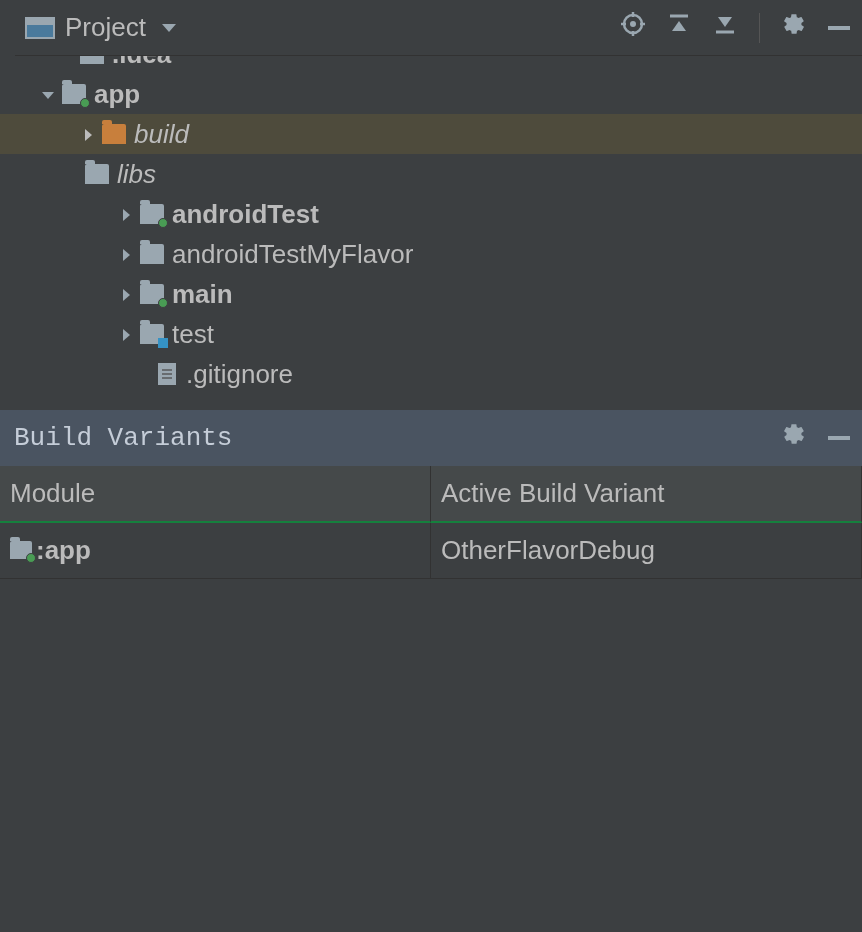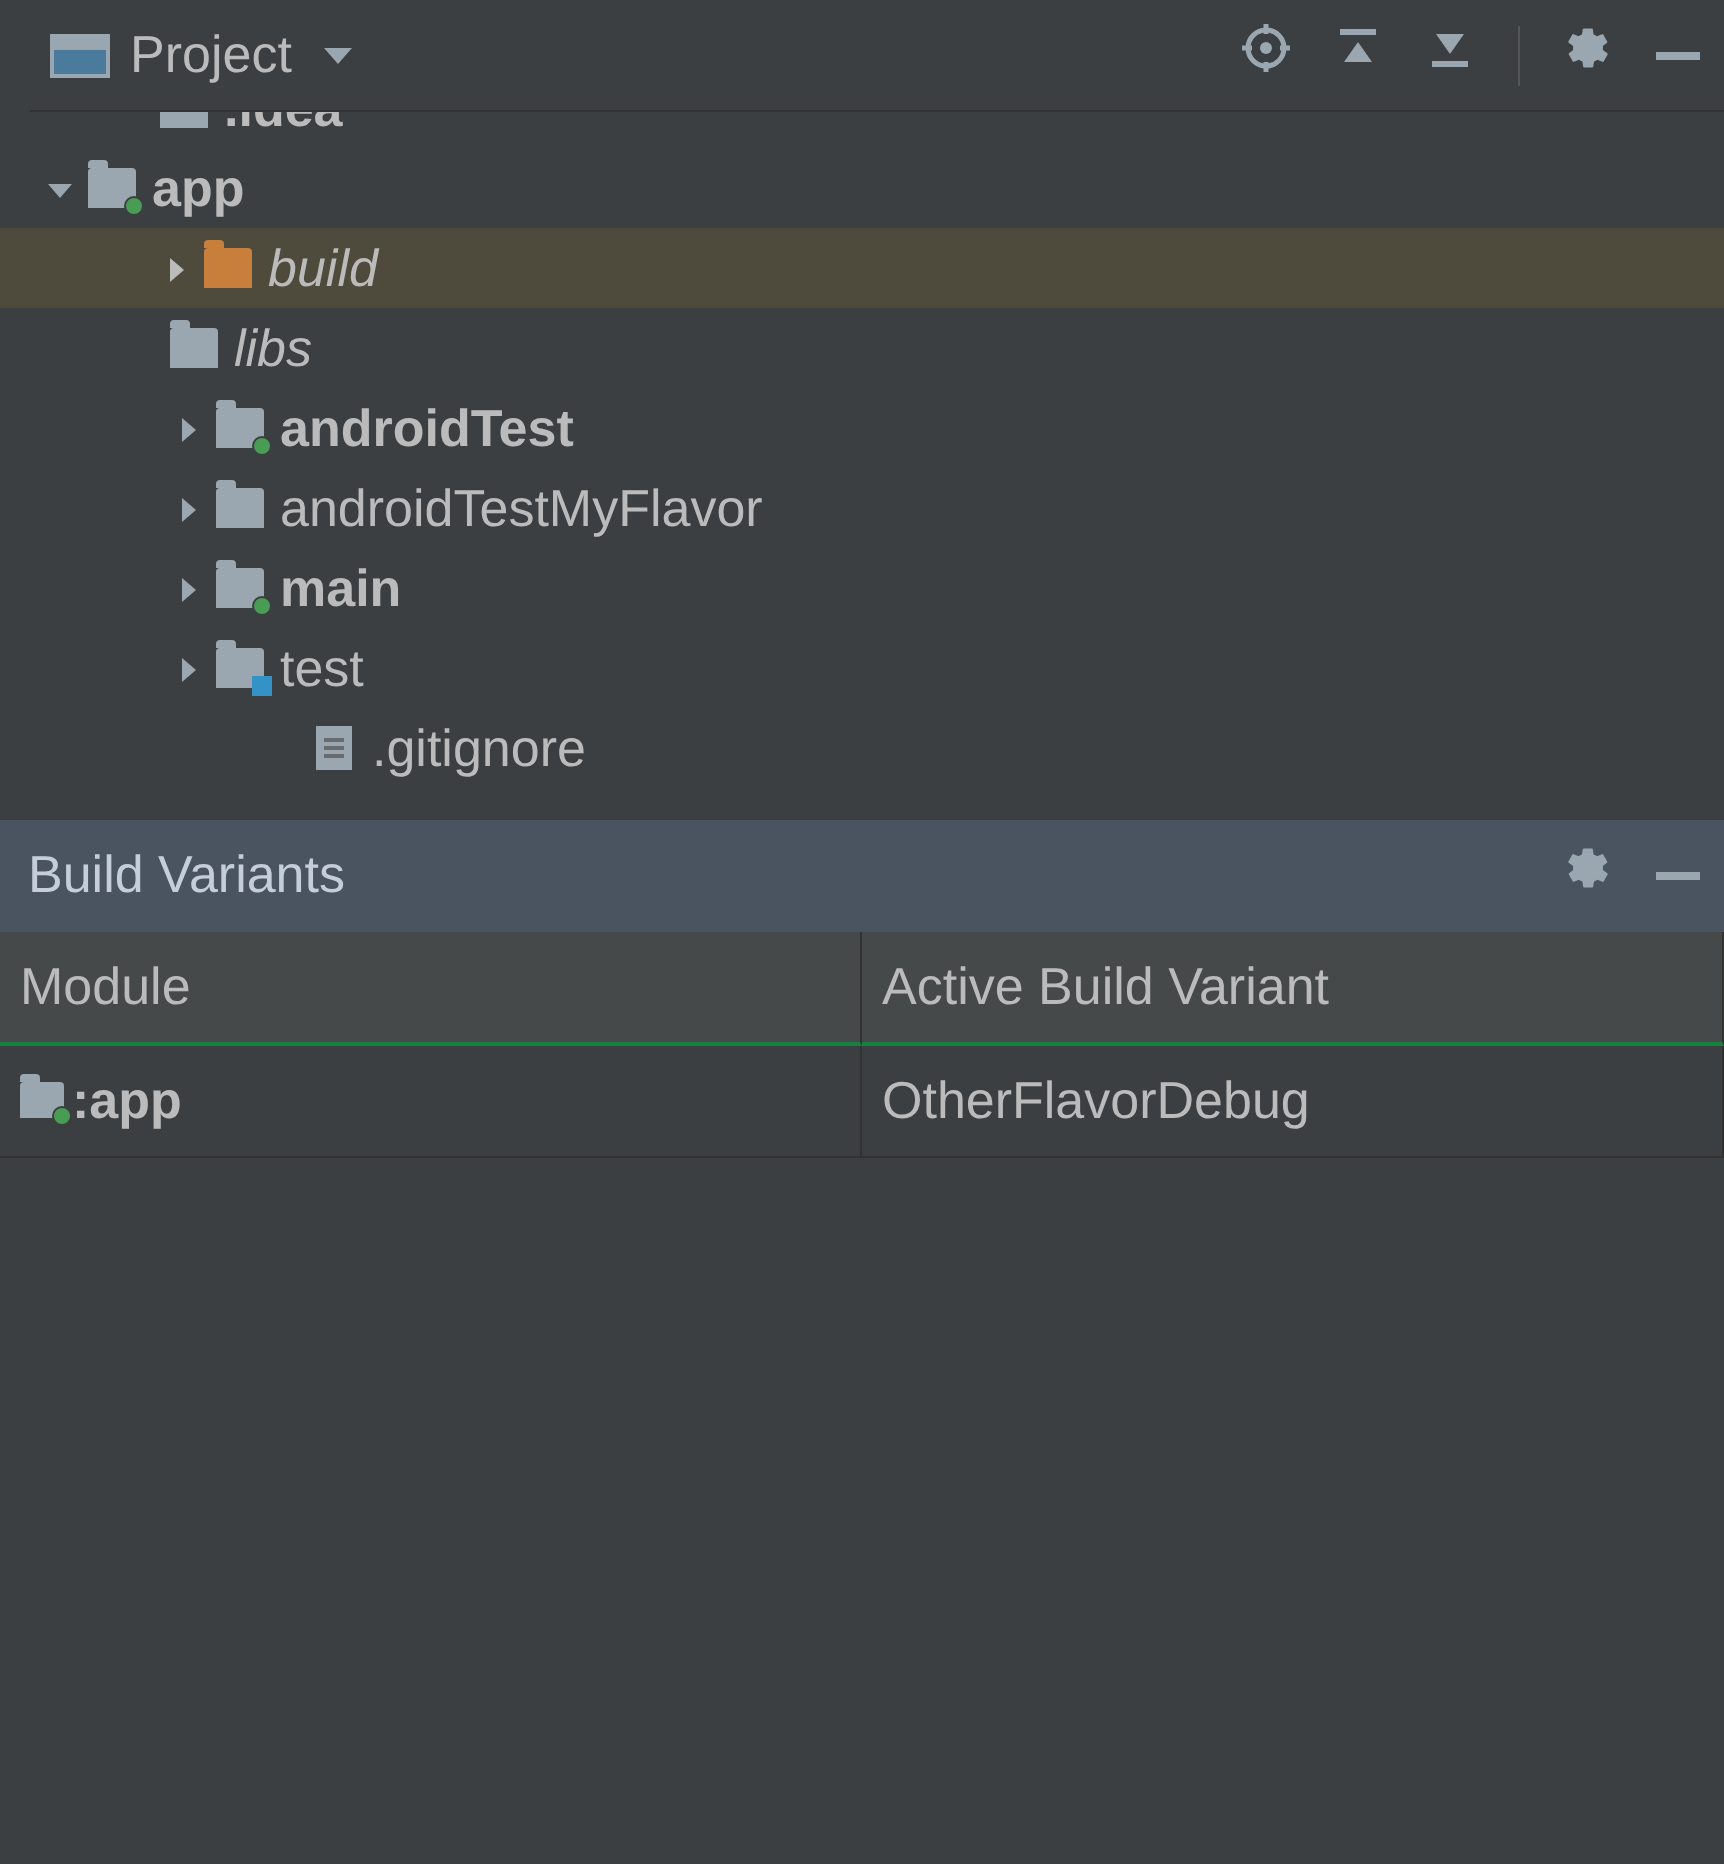--- a/index.html
+++ b/index.html
@@ -76,24 +76,24 @@
       white-space: nowrap;
     }
     .row.cutoff-top {
       margin-top: -22px;
       position: relative;
     }
     .row.highlight {
       background: #4e4b3c;
       font-style: italic;
     }
-    .indent-0 { padding-left: 22px; }
+    .indent-0 { padding-left: 40px; }
     .indent-1 { padding-left: 80px; }
     .indent-2 { padding-left: 85px; font-style: italic; }
-    .indent-3 { padding-left: 86px; }
+    .indent-3 { padding-left: 118px; }
     .indent-4 { padding-left: 158px; }
     .chev {
       width: 20px;
       color: #9aa7b0;
       margin-right: 2px;
     }
     .folder-icon, .module-icon, .file-icon { width: 24px; height: 20px; position: relative; flex-shrink: 0; }
     .folder-icon {
       background: #9aa7b0;
       border-radius: 2px 2px 0 0;
@@ -149,20 +149,21 @@
     }
     .label { color: #bbbbbb; }
 
     .panel-header {
       height: 56px;
       background: #4a5461;
       display: flex;
       align-items: center;
       padding: 0 12px 0 14px;
       justify-content: space-between;
+      font-family: Liberation Mono, monospace;
     }
     .panel-title { color: #c5cdd8; }
     .panel-actions {
       display: flex;
       align-items: center;
       gap: 22px;
     }
     .table {
       display: grid;
       grid-template-columns: 1fr 1fr;

